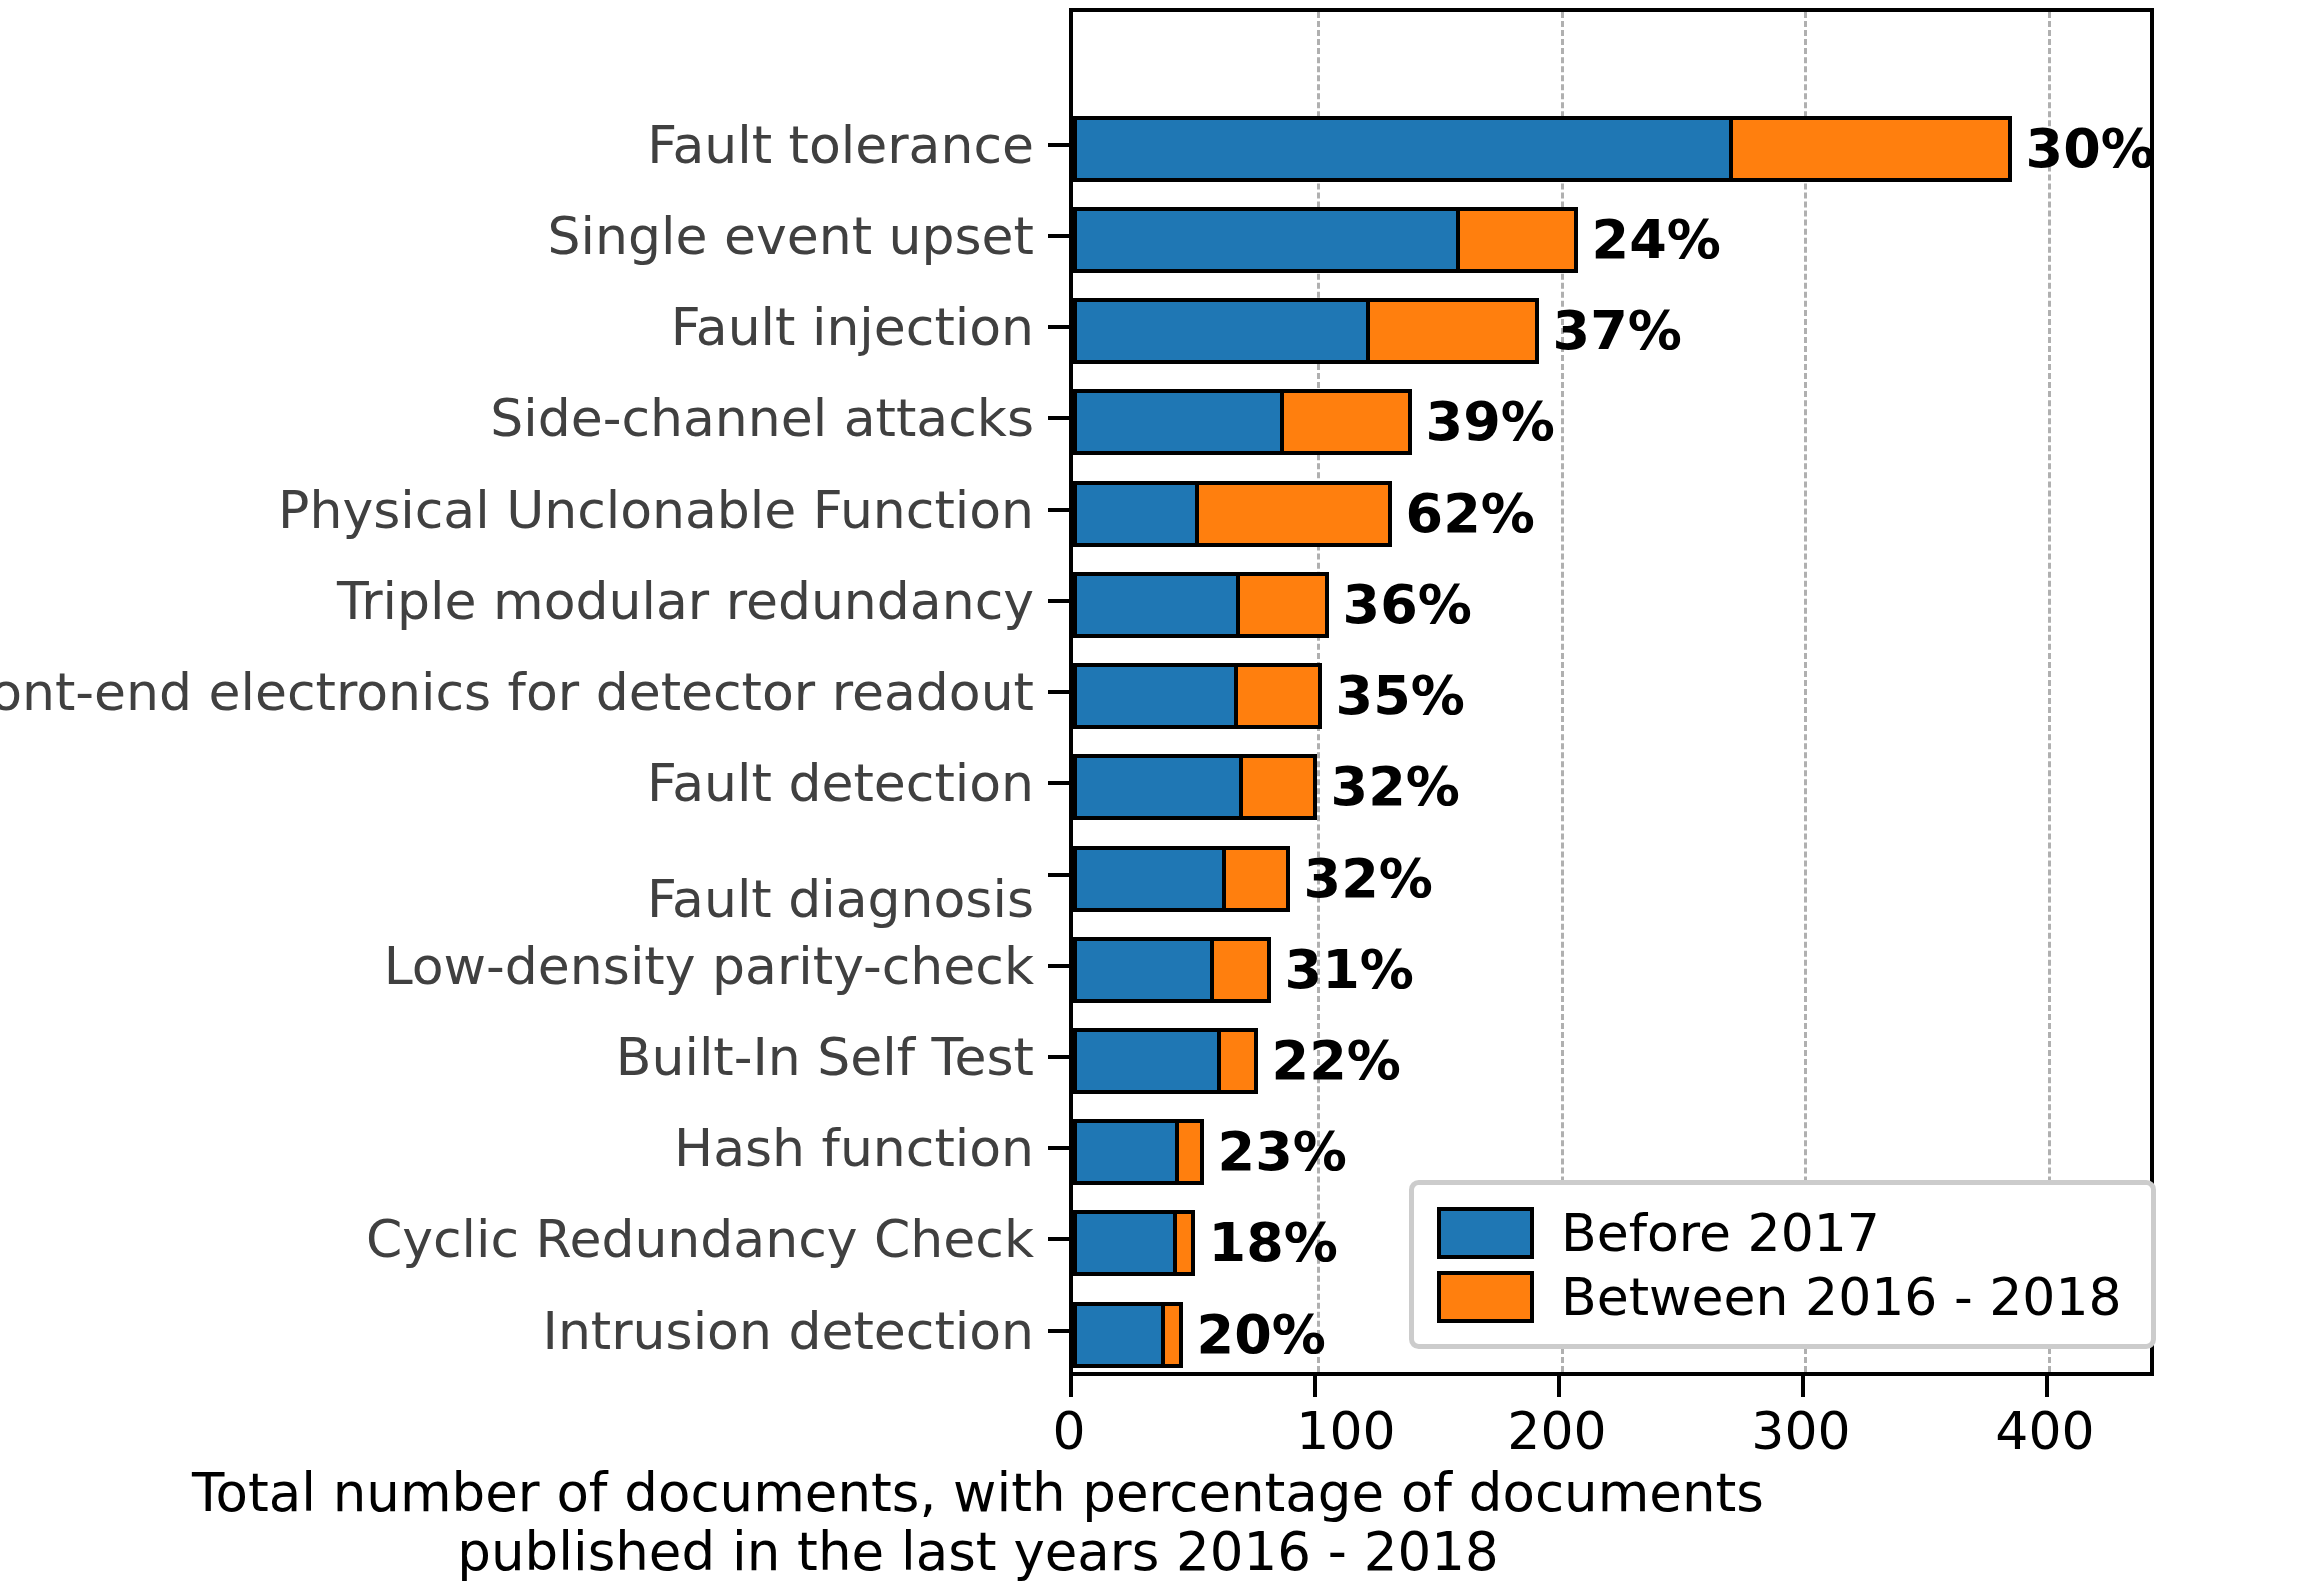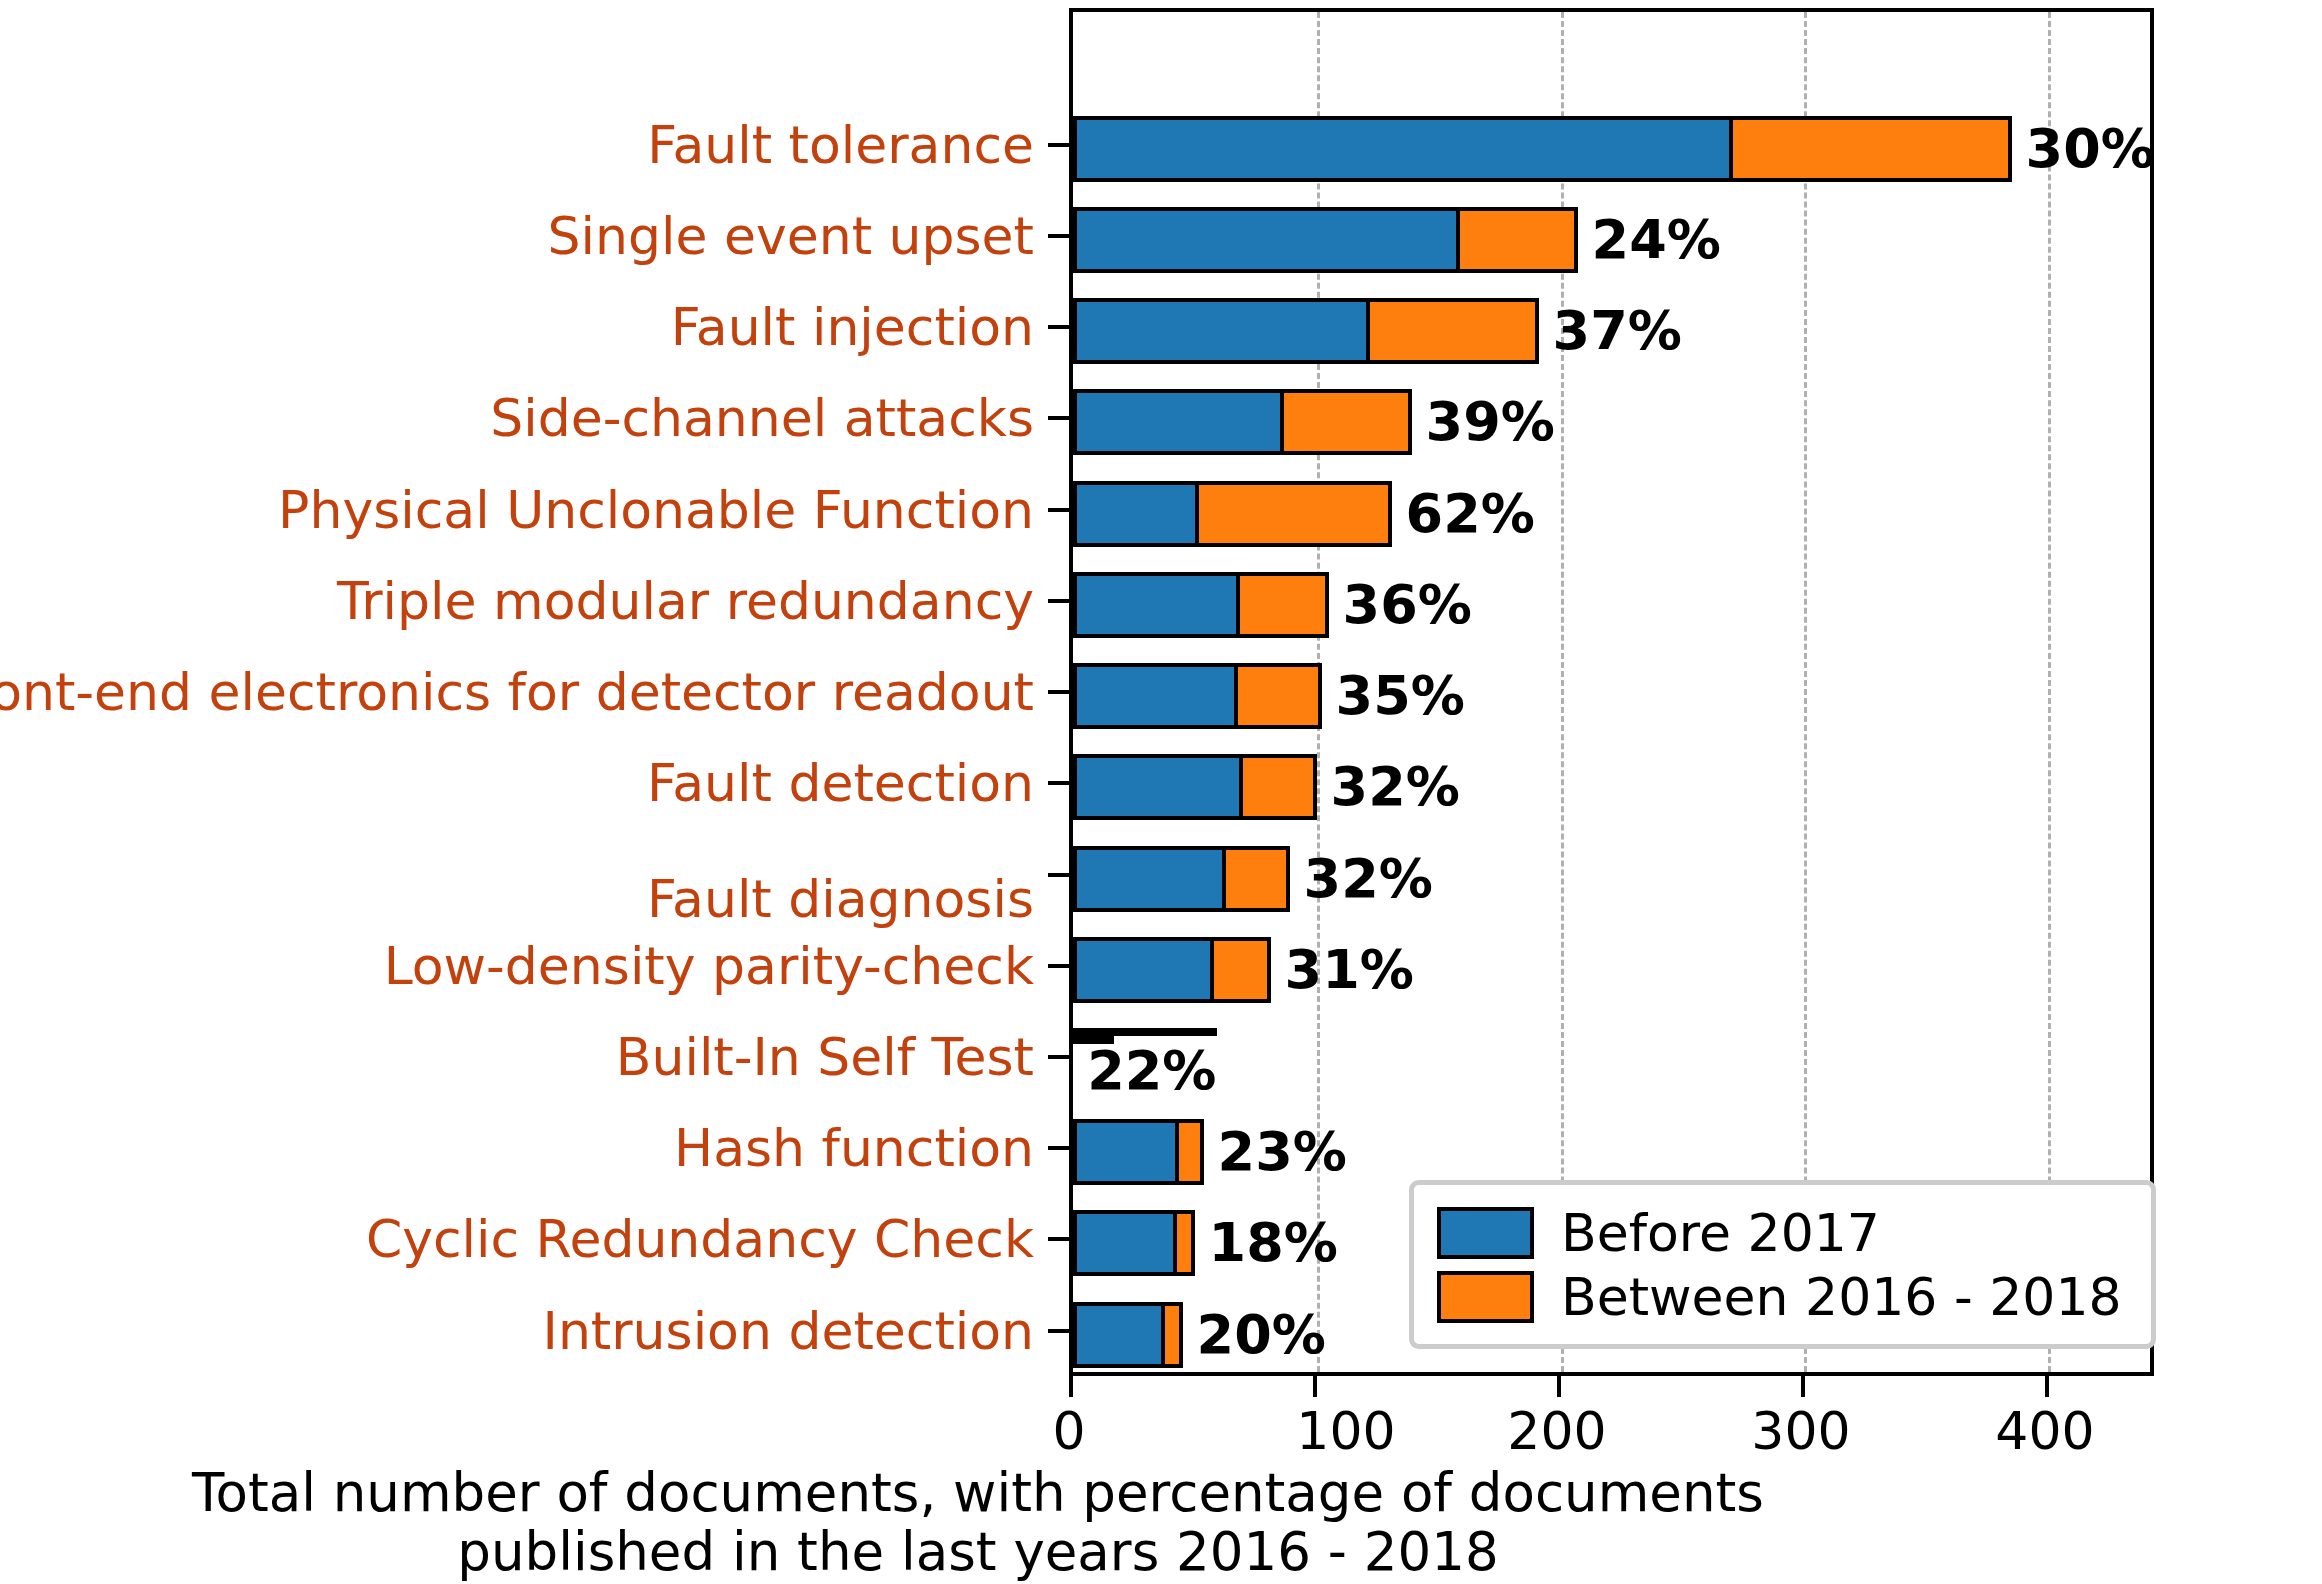--- a/index.html
+++ b/index.html
@@ -76,21 +76,21 @@
     width: 1069px;
     height: 1368px;
   }
   .ytick-label {
     position: absolute;
     right: 35px;
     transform: translateY(-50%);
     text-align: right;
     white-space: nowrap;
     font-size: 52px;
-    color: #c2410c;
+    color: #404040;
     line-height: 1;
   }
   .ytick-mark {
     position: absolute;
     right: 0;
     width: 21.3px;
     height: 0;
     border-top: 4.9px solid #000000;
     transform: translateY(-50%);
   }
@@ -244,21 +244,21 @@
         <div class="bar-row" style="top: 834px;">
           <div class="seg seg-before" title="61" style="width: 149px; background: rgb(31, 119, 180);"></div>
           <div class="seg seg-between" title="28" style="width: 68px; background: rgb(255, 127, 14);"></div>
           <span class="bar-pct">32%</span>
         </div>
         <div class="bar-row" style="top: 925px;">
           <div class="seg seg-before" title="56" style="width: 137px; background: rgb(31, 119, 180);"></div>
           <div class="seg seg-between" title="25" style="width: 61px; background: rgb(255, 127, 14);"></div>
           <span class="bar-pct">31%</span>
         </div>
-        <div class="bar-row" style="top: 1016px; flex-direction: column;">
+        <div class="bar-row" style="top: 1016px;">
           <div class="seg seg-before" title="59" style="width: 144px; background: rgb(31, 119, 180);"></div>
           <div class="seg seg-between" title="17" style="width: 41px; background: rgb(255, 127, 14);"></div>
           <span class="bar-pct">22%</span>
         </div>
         <div class="bar-row" style="top: 1107px;">
           <div class="seg seg-before" title="42" style="width: 102px; background: rgb(31, 119, 180);"></div>
           <div class="seg seg-between" title="12" style="width: 29px; background: rgb(255, 127, 14);"></div>
           <span class="bar-pct">23%</span>
         </div>
         <div class="bar-row" style="top: 1198px;">

